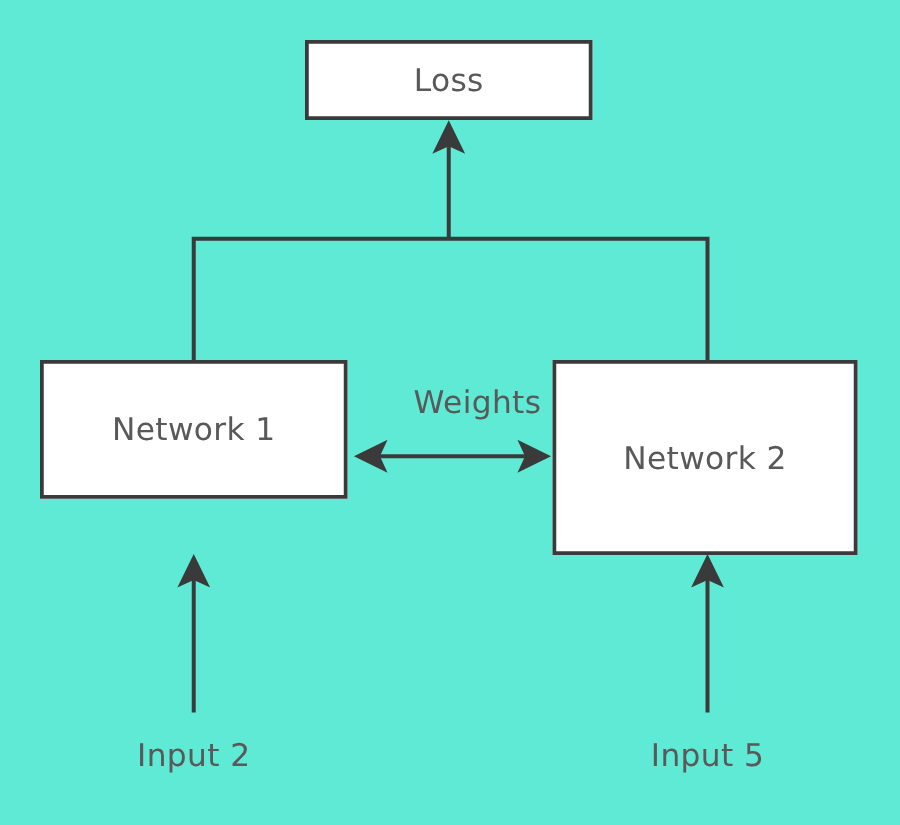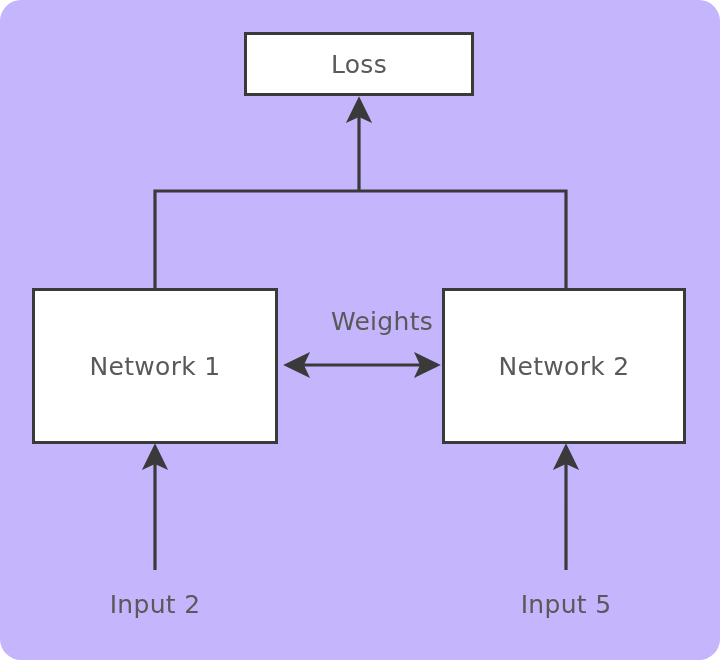--- a/index.html
+++ b/index.html
@@ -7,23 +7,22 @@
     padding: 0;
     background: #ffffff;
   }
   body {
     font-family: "DejaVu Sans", sans-serif;
   }
   #canvas {
     position: relative;
     width: 720px;
     height: 660px;
-    background: #c4b5fd;
+    background: #5eead4;
     overflow: hidden;
-    border-radius: 21px;
   }
   #diagram-svg {
     position: absolute;
     top: 0;
     left: 0;
     width: 720px;
     height: 660px;
   }
   .node-box {
     position: absolute;
@@ -49,21 +48,21 @@
     font-family: "DejaVu Sans", sans-serif;
     font-size: 25px;
     font-weight: 400;
     letter-spacing: 0.3px;
     line-height: 1;
     white-space: nowrap;
     text-align: center;
     transform: translateX(-50%);
   }
   #loss-box      { left: 244px; top: 32px;  width: 230px; height: 64px; }
-  #network1-box  { left: 32px;  top: 288px; width: 246px; height: 156px; }
+  #network1-box  { left: 32px;  top: 288px; width: 246px; height: 111px; }
   #network2-box  { left: 442px; top: 288px; width: 244px; height: 156px; }
   #weights-label { left: 382px; top: 309px; }
   #input1-label  { left: 155px; top: 592px; }
   #input2-label  { left: 566px; top: 592px; }
 </style>
 </head>
 <body>
 
 <div id="canvas">
 

